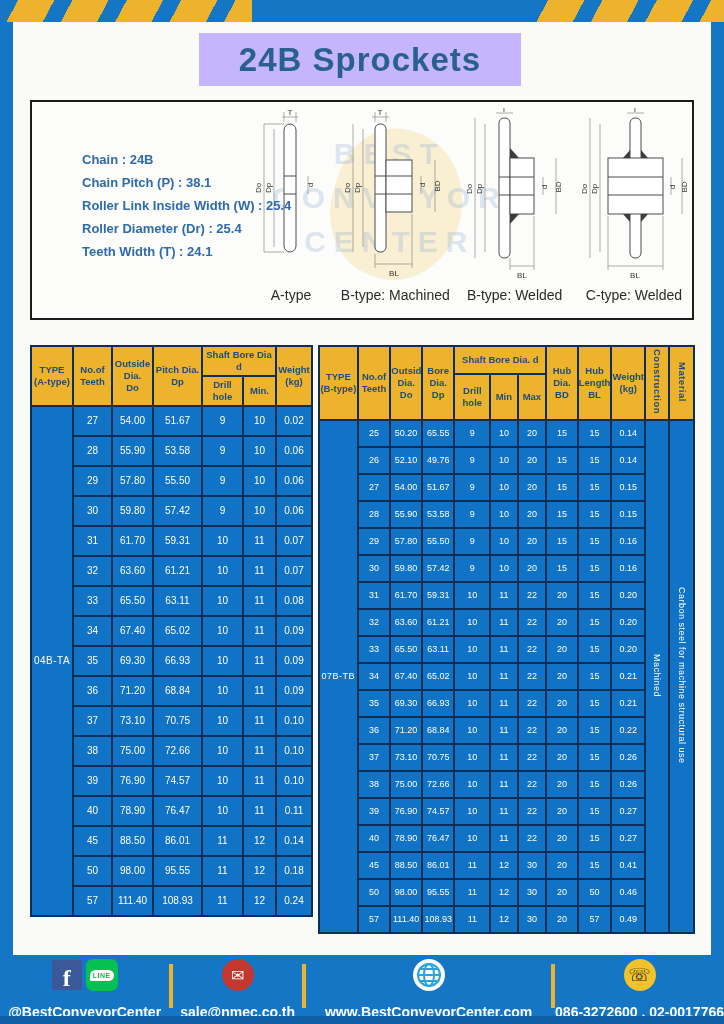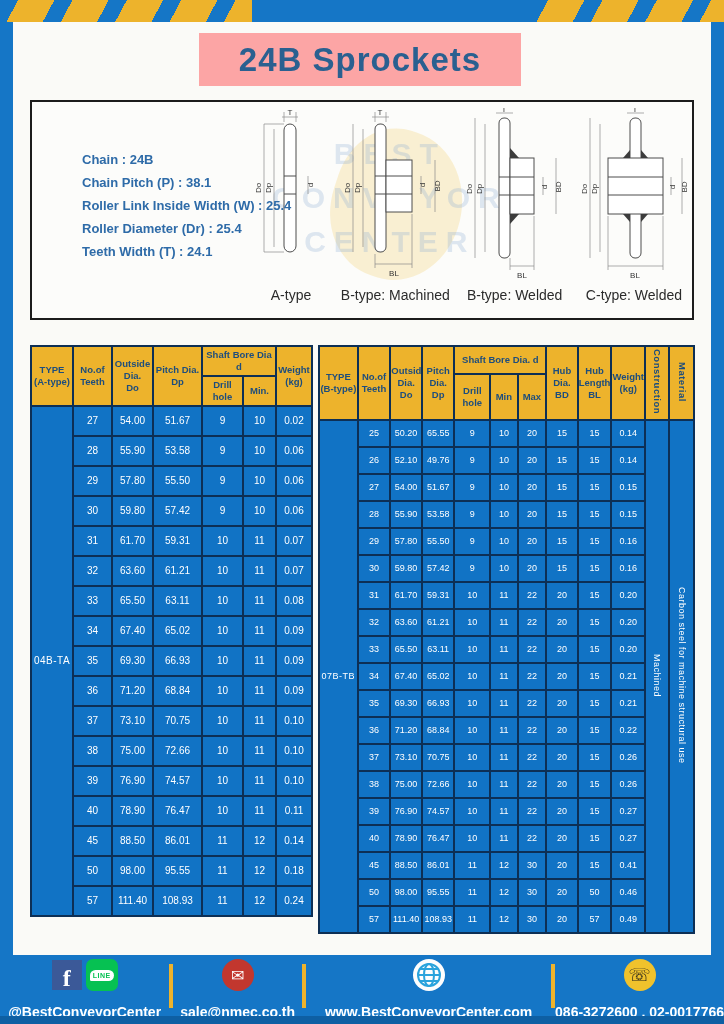--- a/index.html
+++ b/index.html
@@ -11,21 +11,21 @@
   
   .hazard-band { position:absolute; top:0; left:0; width:724px; height:22px; background:#1576c6; }
   .hazard-seg { position:absolute; top:0; height:22px;
     background:repeating-linear-gradient(118deg, rgba(0,0,0,0) 0 16px, #edb32c 16px 48px); }
   .hazard-left { left:0; width:252px; }
   .hazard-right { left:530px; width:194px; }
   
   .page-panel { position:absolute; left:13px; top:22px; width:698px; height:933px; background:#fafaf7; }
   
   .title-banner { position:absolute; left:199px; top:33px; width:322px; height:53px;
-    background:#fca5a5; display:flex; align-items:center; justify-content:center; }
+    background:#c4b5fd; display:flex; align-items:center; justify-content:center; }
   .title-text { font-size:33px; font-weight:bold; color:#2a6090; letter-spacing:1px; }
   
   .spec-box { position:absolute; left:30px; top:100px; width:664px; height:220px;
     background:#fcfcfa; border:2px solid #1c1c1c; overflow:hidden; }
   .spec-lines { position:absolute; left:14px; top:46px; z-index:3; }
   .spec-line { font-size:13px; font-weight:bold; color:#2e6ba8; line-height:23px; white-space:nowrap;margin-left:36px; }
   .watermark { position:absolute; left:240px; top:30px; z-index:1; text-align:center;
     font-weight:bold; font-size:30px; letter-spacing:8px; line-height:44px;
     color:rgba(140,172,212,0.28); pointer-events:none; }
   .watermark-blob { position:absolute; left:300px; top:28px; width:130px; height:150px; z-index:0;
@@ -396,21 +396,21 @@
       </colgroup>
     <thead>
         <tr>
           <th rowspan="2"><span>TYPE
 (B-type)</span></th>
           <th rowspan="2"><span>No.of
 Teeth</span></th>
           <th rowspan="2"><span>Outside
 Dia.
 Do</span></th>
-          <th rowspan="2"><span>Pitch
+          <th rowspan="2"><span>Bore
 Dia.
 Dp</span></th>
           <th colspan="3"><span>Shaft Bore Dia.  d</span></th>
           <th rowspan="2"><span>Hub
 Dia.
 BD</span></th>
           <th rowspan="2"><span>Hub
 Length
 BL</span></th>
           <th rowspan="2"><span>Weight

